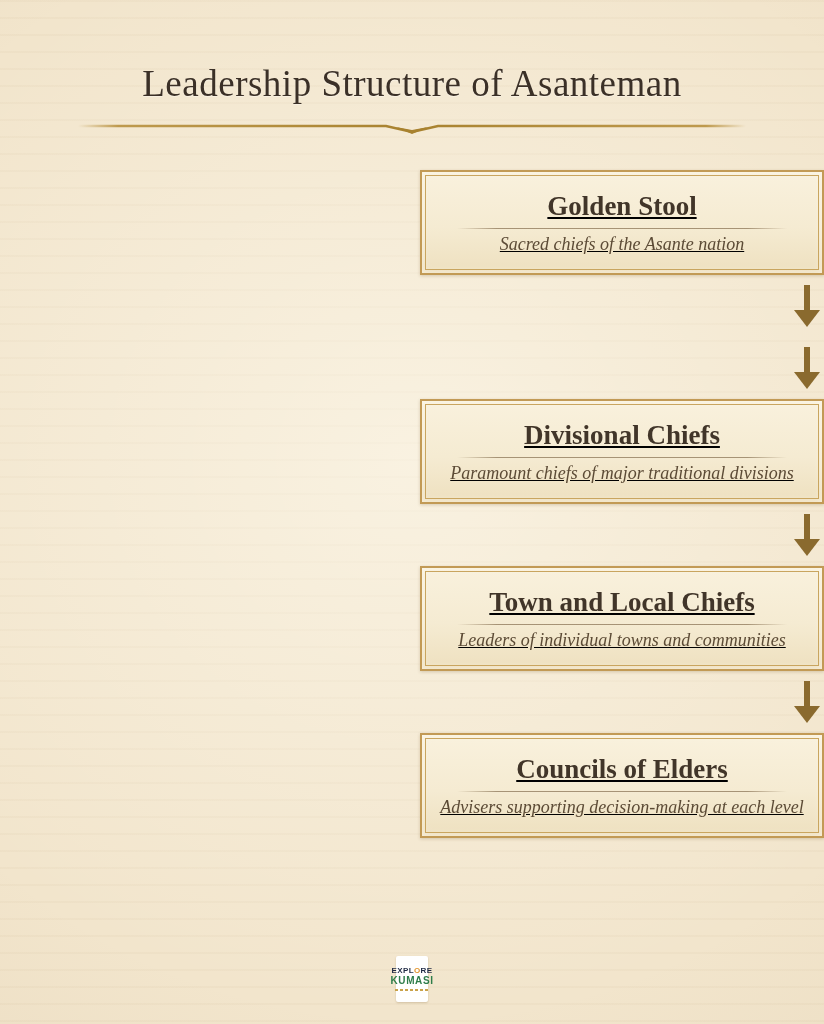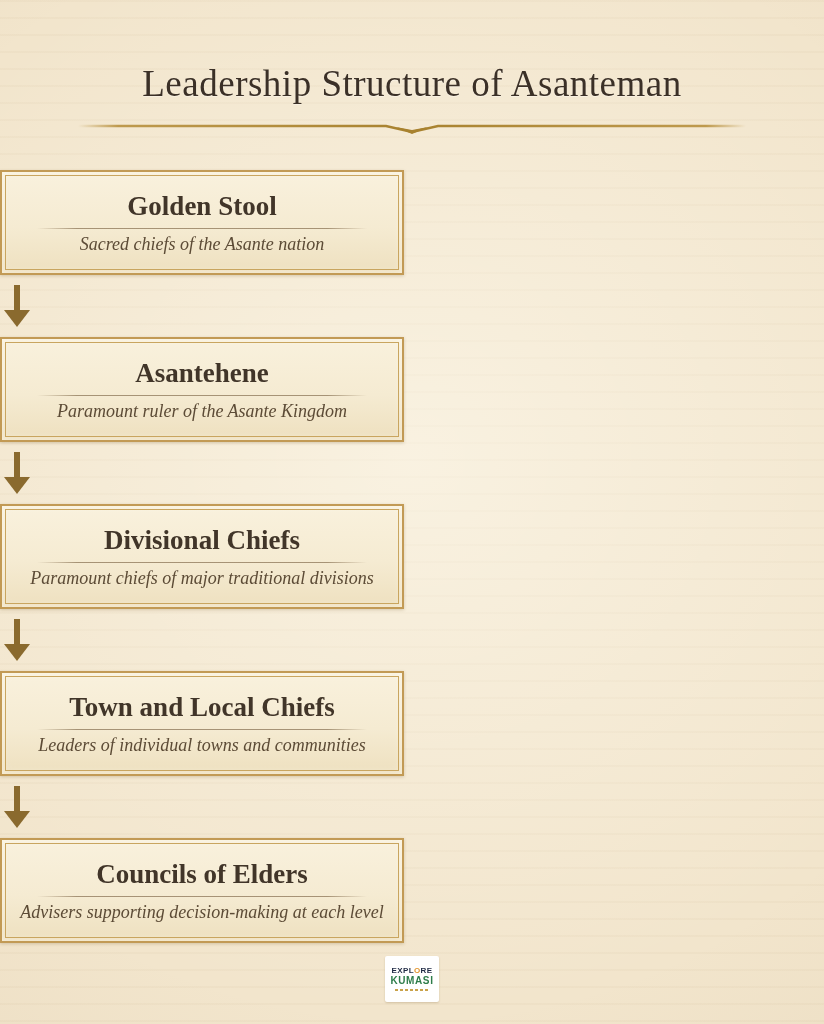--- a/index.html
+++ b/index.html
@@ -39,21 +39,22 @@
 
   .title-divider {
     display: block;
     margin: 14px auto 0 auto;
   }
 
   .flow {
     margin-top: 31px;
     display: flex;
     flex-direction: column;
-    align-items: flex-start;
+    align-items: flex-end;
+    text-decoration: underline;
   }
 
   .node {
     box-sizing: border-box;
     width: 404px;
     height: 105px;
     border: 2px solid #c29a55;
     background: linear-gradient(180deg, #f9f1dd 0%, #f5ebd2 55%, #eee0bf 100%);
     box-shadow: 0 1px 3px rgba(120,90,40,0.25), inset 0 0 10px rgba(255,252,240,0.6);
     padding: 3px;
@@ -95,21 +96,21 @@
   .flow-arrow {
     display: block;
     margin: 9px 0 8px 0;
   }
 
   .logo {
     position: absolute;
     left: 50%;
     top: 956px;
     transform: translateX(-50%);
-    width: 54px;
+    width: 32px;
     height: 46px;
     background: #ffffff;
     border-radius: 2px;
     box-shadow: 0 1px 2px rgba(120,90,40,0.25);
     display: flex;
     flex-direction: column;
     align-items: center;
     justify-content: center;
   }
   .logo-line1 {
@@ -169,27 +170,20 @@
         <div class="node-divider"></div>
         <div class="node-subtitle">Sacred chiefs of the Asante nation</div>
       </div>
     </div>
 
     <svg class="flow-arrow" width="34" height="45" viewBox="0 0 34 45" aria-hidden="true">
       <rect x="14" y="1" width="6" height="26" fill="#8a6a2e"></rect>
       <path d="M4 26 L30 26 L17 43 Z" fill="#8a6a2e"></path>
     </svg>
 
-    <div class="node">
-      <div class="node-inner">
-        <div class="node-title">Asantehene</div>
-        <div class="node-divider"></div>
-        <div class="node-subtitle">Paramount ruler of the Asante Kingdom</div>
-      </div>
-    </div>
 
     <svg class="flow-arrow" width="34" height="45" viewBox="0 0 34 45" aria-hidden="true">
       <rect x="14" y="1" width="6" height="26" fill="#8a6a2e"></rect>
       <path d="M4 26 L30 26 L17 43 Z" fill="#8a6a2e"></path>
     </svg>
 
     <div class="node">
       <div class="node-inner">
         <div class="node-title">Divisional Chiefs</div>
         <div class="node-divider"></div>

